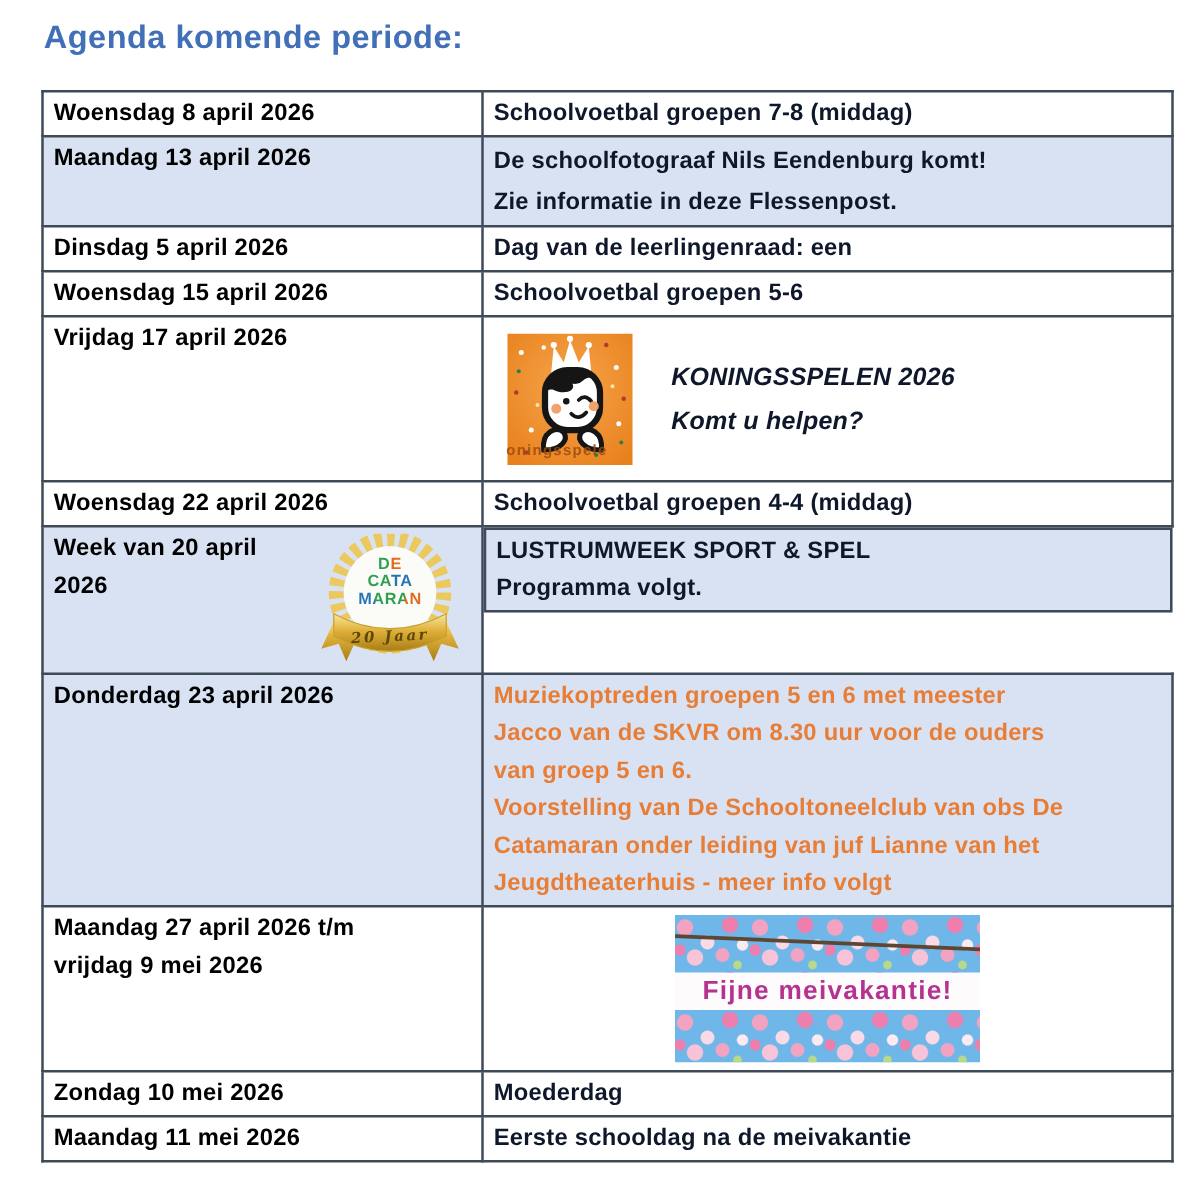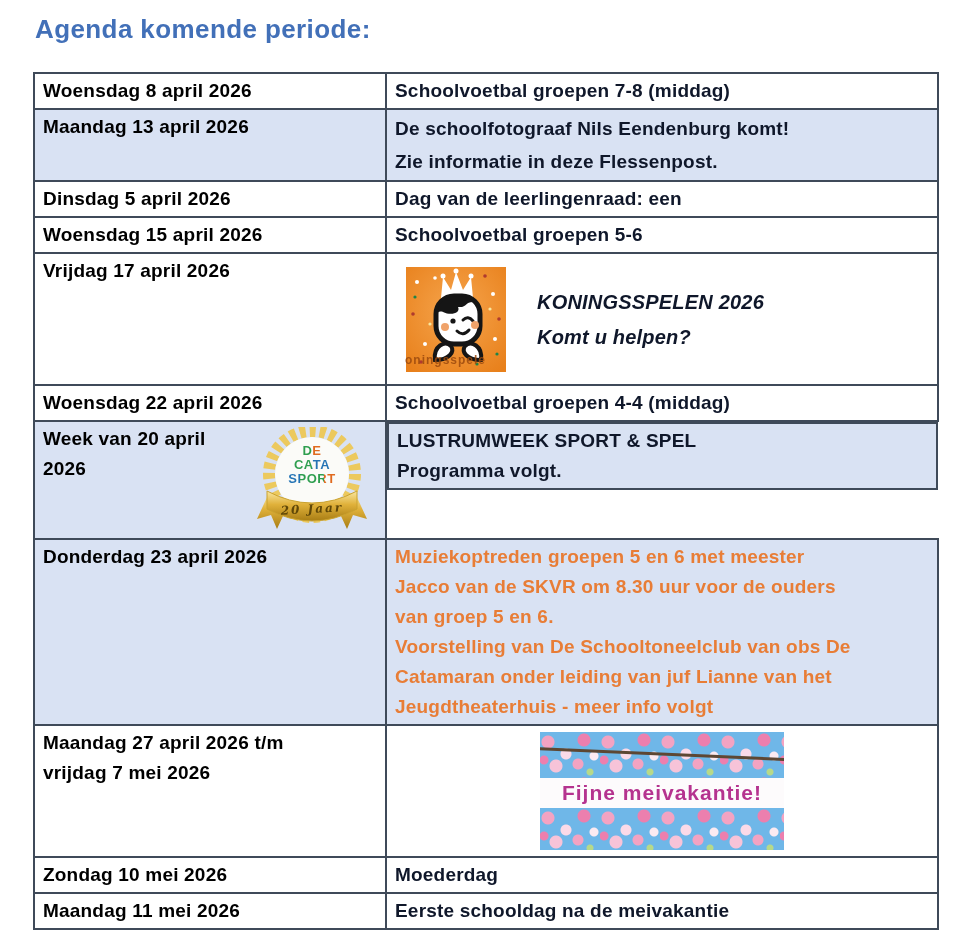--- a/index.html
+++ b/index.html
@@ -215,21 +215,21 @@
               </defs>
               <circle cx="59" cy="47" r="43" fill="none" stroke="#ecc95e" stroke-width="12" stroke-dasharray="6 4"></circle>
               <circle cx="59" cy="47" r="37" fill="#fbfbf8"></circle>
               <path d="M16,66 L4,92 L18,88 L24,102 L36,76 Z" fill="url(#gold)"></path>
               <path d="M102,66 L114,92 L100,88 L94,102 L82,76 Z" fill="url(#gold)"></path>
               <path d="M14,64 Q59,88 104,64 L104,82 Q59,106 14,82 Z" fill="url(#gold)" stroke="#caa22f" stroke-width="1"></path>
             </svg>
             <div class="badge-words">
               <div class="badge-word bw1">DE</div>
               <div class="badge-word bw2">CATA</div>
-              <div class="badge-word bw3">SPORT</div>
+              <div class="badge-word bw3">MARAN</div>
             </div>
             <div class="badge-ribbon-text">20 Jaar</div>
           </div>
         </div>
       </td>
       <td class="lustrum-cell">
         <div class="green">LUSTRUMWEEK SPORT &amp; SPEL</div>
         <div class="green">Programma volgt.</div>
       </td>
     </tr>
@@ -244,21 +244,21 @@
         <div class="orange">van groep 5 en 6.</div>
         <div class="orange">Voorstelling van De Schooltoneelclub van obs De</div>
         <div class="orange">Catamaran onder leiding van juf Lianne van het</div>
         <div class="orange">Jeugdtheaterhuis - meer info volgt</div>
       </td>
     </tr>
 
     <tr style="height:126px">
       <td>
         <div class="date">Maandag 27 april 2026 t/m</div>
-        <div class="date">vrijdag 7 mei 2026</div>
+        <div class="date">vrijdag 9 mei 2026</div>
       </td>
       <td class="cell-flex">
         <div class="mei-cell">
           <div class="mei">
             <div class="blossom top">
               <div class="branch"></div>
             </div>
             <div class="mei-mid">
               <div class="mei-text">Fijne meivakantie!</div>
             </div>

